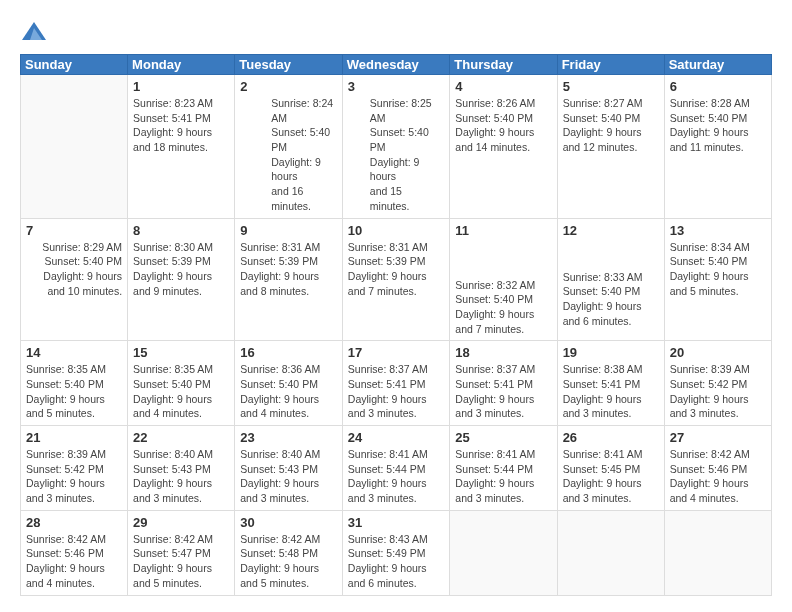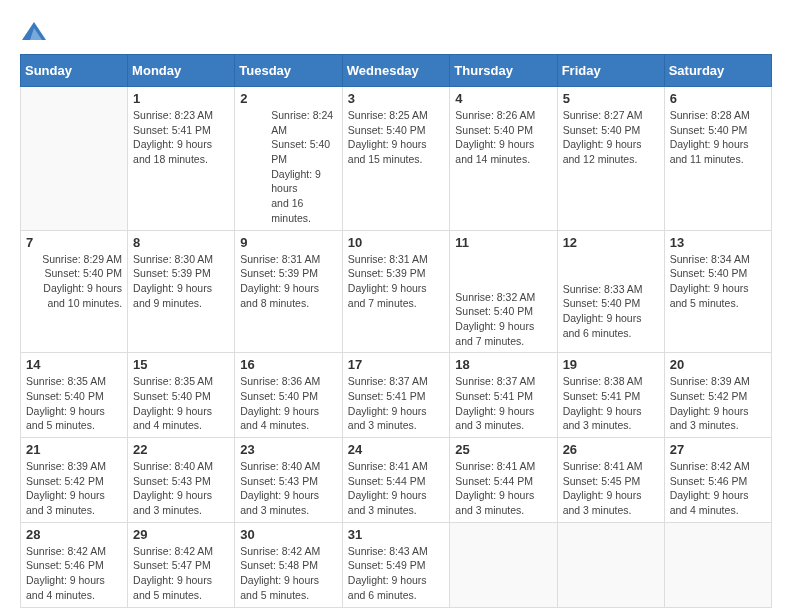--- a/index.html
+++ b/index.html
@@ -56,21 +56,21 @@
     .calendar {
       width: 100%;
       border-collapse: collapse;
       border: 1px solid #ccc;
     }
     .calendar th {
       background-color: #3a7abf;
       color: #fff;
       font-size: 13px;
       font-weight: bold;
-      padding: 8px 4px;
+      padding: 2px 4px;
       text-align: left;
       border: 1px solid #2d6aac;
     }
     .calendar td {
       vertical-align: top;
       padding: 4px 5px;
       border: 1px solid #ddd;
       width: 108px;
       min-height: 90px;
       font-size: 11px;
@@ -136,21 +136,21 @@
         </td>
         <td>
           <span class="day-num">2</span>
           <div class="day-info" style="white-space: pre-line; margin-left: 31px;">Sunrise: 8:24 AM
 Sunset: 5:40 PM
 Daylight: 9 hours
 and 16 minutes.</div>
         </td>
         <td>
           <span class="day-num">3</span>
-          <div class="day-info" style="white-space: pre-line;">Sunrise: 8:25 AM
+          <div class="day-info" style="white-space: pre-line; margin-left: 22px;">Sunrise: 8:25 AM
 Sunset: 5:40 PM
 Daylight: 9 hours
 and 15 minutes.</div>
         </td>
         <td>
           <span class="day-num">4</span>
           <div class="day-info" style="white-space: pre-line;">Sunrise: 8:26 AM
 Sunset: 5:40 PM
 Daylight: 9 hours
 and 14 minutes.</div>

